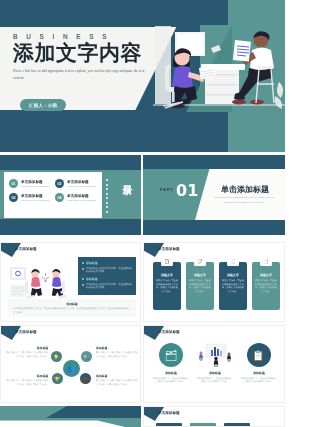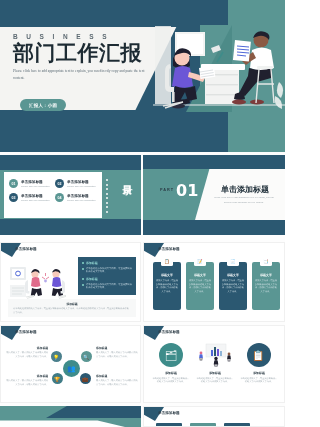--- a/index.html
+++ b/index.html
@@ -199,21 +199,21 @@
 
       <rect x="104" y="48" width="16" height="3" rx="1.2" fill="#f0f2f1"></rect>
       <path d="M106 51 l-3 34 M118 51 l3 34 M104 66 l17 0" stroke="#e4e7e6" stroke-width="1.4" fill="none"></path>
 
       <path d="M126 64 q7 6 2 16 q-7 -5 -2 -16 z" fill="#edf1ef" opacity=".9"></path>
       <path d="M122 78 q8 3 7 13 q-9 -3 -7 -13 z" fill="#edf1ef" opacity=".9"></path>
     </svg>
 
     <div class="hero-txt">
       <div class="hero-eyebrow">B U S I N E S S</div>
-      <div class="hero-title">部门工作汇报</div>
+      <div class="hero-title">添加文字内容</div>
       <div class="hero-sub">Please click here to add appropriate text to explain, you can directly copy and paste the text content.</div>
     </div>
     <div class="hero-badge">汇报人：小圆</div>
   </div>
 
   <div class="slide toc">
     <div class="toc-navy-t"></div>
     <div class="toc-navy-b"></div>
     <div class="toc-card">
       <div class="toc-grid">

